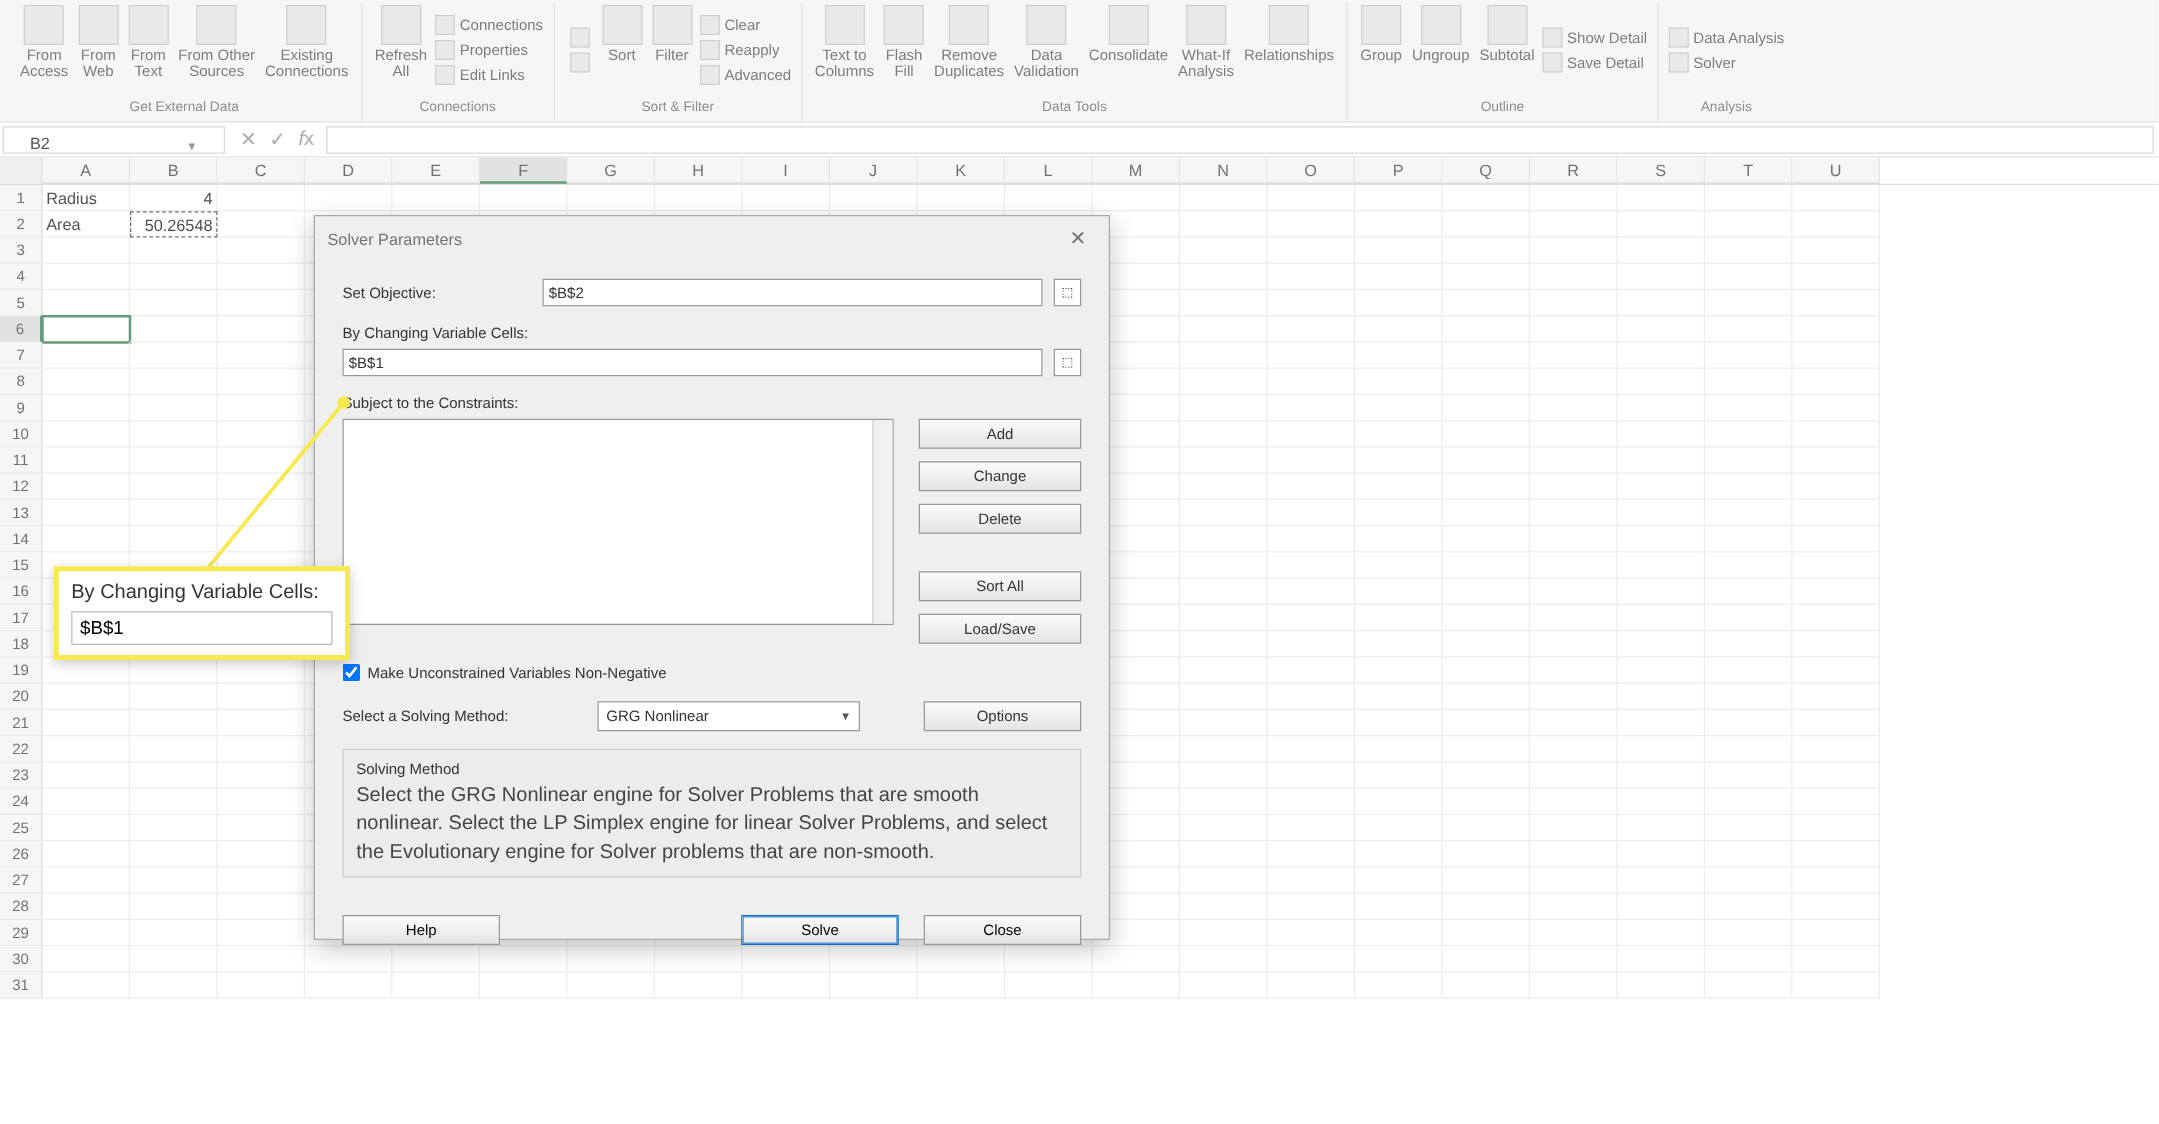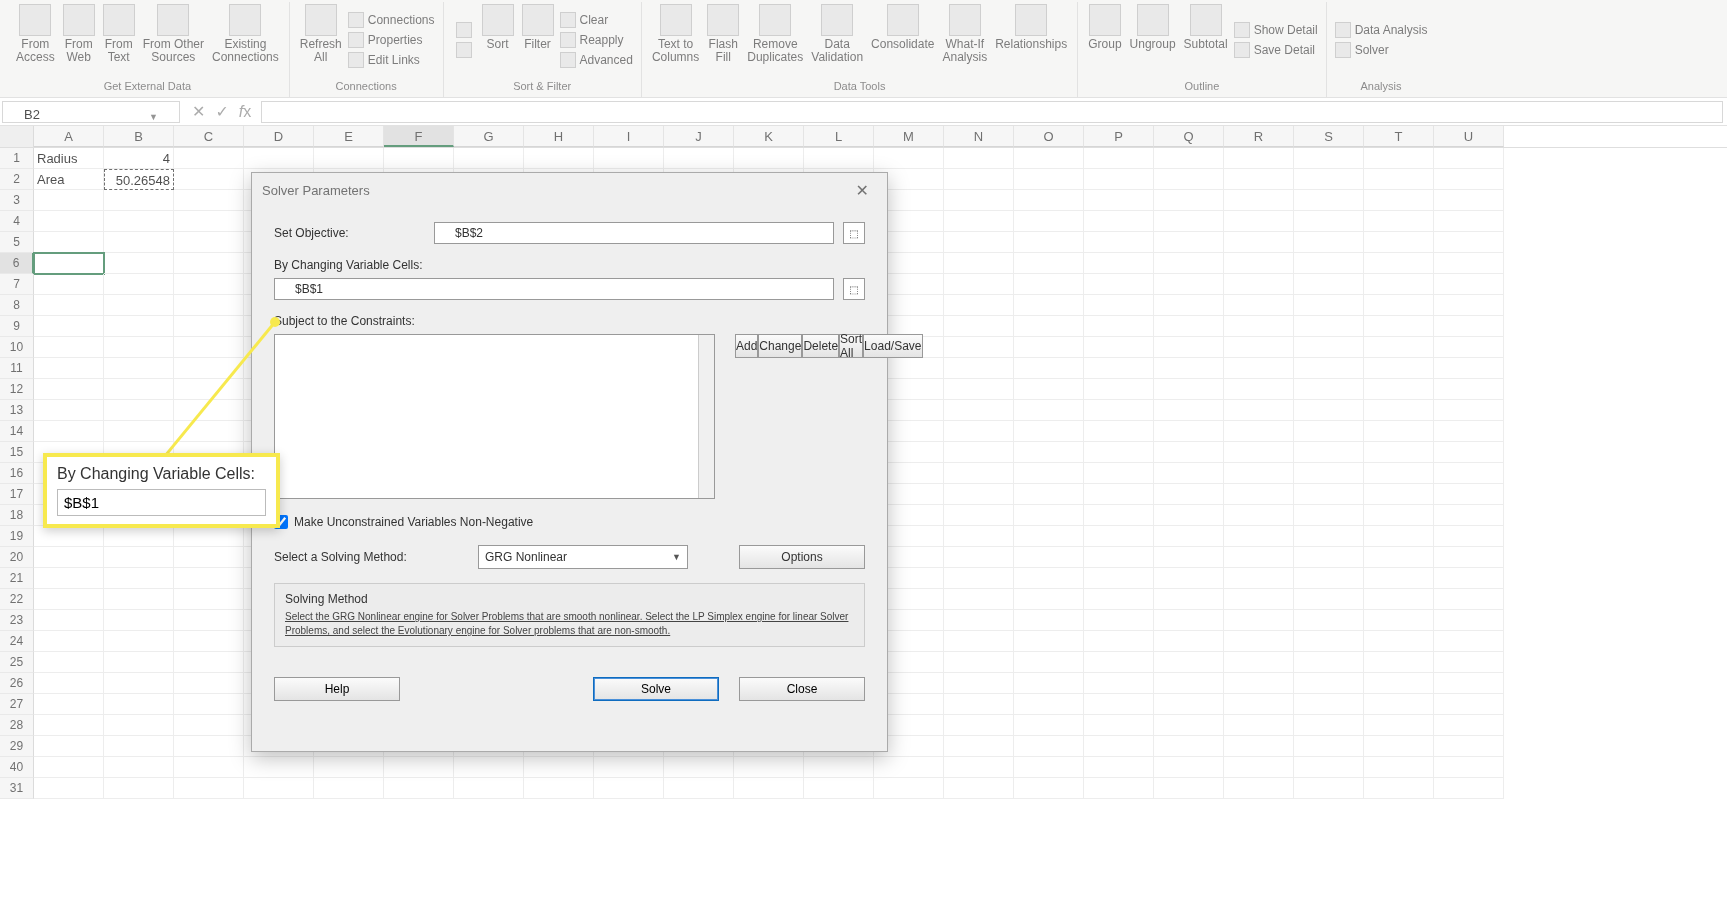--- a/index.html
+++ b/index.html
@@ -40,38 +40,38 @@
 .cell.active { outline: 2px solid #217346; outline-offset: -1px; }
 .cell.marq { border: 1px dashed #333; }
 
 
 .dialog { position: absolute; left: 251px; top: 172px; width: 637px; height: 580px; background: #efefef; border: 1px solid #aaa; box-shadow: 0 6px 20px rgba(0,0,0,0.25); z-index: 10; }
 .dlgtitle { display: flex; align-items: center; padding: 6px 10px; font-size: 13px; color: #737373; }
 .dlgtitle .close { margin-left: auto; font-size: 16px; padding: 2px 8px; }
 .dlgbody { padding: 14px 22px; font-size: 12px; color: #333; }
 .drow { display: flex; align-items: center; margin-bottom: 14px; gap: 10px; }
 .dlabel { width: 150px; }
-.dinput { flex: 1; height: 22px; border: 1px solid #999; background: #fff; padding: 0 20px; font-size: 12px; display: flex; align-items: center; }
+.dinput { flex: 1; height: 22px; border: 1px solid #999; background: #fff; padding: 0 4px; font-size: 12px; display: flex; align-items: center; }
 .rangebtn { width: 22px; height: 22px; border: 1px solid #999; background: #fff; margin-left: -1px; display: flex; align-items: center; justify-content: center; font-size: 10px; }
 .radios { display: flex; gap: 30px; align-items: center; }
 .radios label { display: flex; align-items: center; gap: 4px; }
 .valinput { width: 200px; height: 22px; border: 1px solid #999; background: #fff; padding: 0 4px; margin-left: 40px; }
 .constraints { display: flex; gap: 20px; margin-top: 6px; }
 .cbox { flex: 1; height: 165px; border: 1px solid #999; background: #fff; position: relative; }
 .sbar { position: absolute; right: 0; top: 0; bottom: 0; width: 16px; background: #f0f0f0; border-left: 1px solid #ccc; }
-.btncol { width: 130px; display: flex; flex-direction: row; }
+.btncol { width: 130px; display: flex; flex-direction: column; gap: 10px; }
 .dbtn { height: 24px; border: 1px solid #999; background: linear-gradient(#fbfbfb,#e4e4e4); font-size: 12px; display: flex; align-items: center; justify-content: center; }
 .chk { display: flex; align-items: center; gap: 6px; margin: 16px 0; }
 .chk input { width: 14px; height: 14px; }
 .selrow { display: flex; align-items: center; gap: 14px; margin-bottom: 14px; }
 .selbox { width: 210px; height: 24px; border: 1px solid #999; background: #fff; padding: 0 6px; display: flex; align-items: center; }
 .selbox .dd { margin-left: auto; font-size: 9px; color: #555; }
 .helpbox { border: 1px solid #ccc; padding: 8px 10px; background: #ececec; }
 .helpbox .ht { font-size: 12px; margin-bottom: 4px; }
-.helpbox .hb { font-size: 10px; color: #444; line-height: 1.4; text-decoration: underline; }
+.helpbox .hb { font-size: 16px; color: #444; line-height: 1.4; }
 .dlgfoot { display: flex; padding: 16px 22px; gap: 20px; justify-content: center; }
 .dlgfoot .dbtn { width: 126px; text-decoration: underline; text-decoration-color: transparent; }
 .dlgfoot .primary { border: 1px solid #0f6cbf; box-shadow: inset 0 0 0 1px #4a90d9; }
 
 
 .callout { position: absolute; left: 43px; top: 453px; width: 237px; background: #fff; border: 4px solid #f7e94e; box-shadow: 0 3px 10px rgba(0,0,0,0.2); z-index: 20; padding: 8px 10px; }
 .callout .cl { font-size: 16px; color: #333; margin-bottom: 6px; }
 .callout .cv { border: 1px solid #bbb; padding: 4px 6px; font-size: 15px; }
 .leader { position: absolute; left: 160px; top: 312px; width: 140px; height: 150px; z-index: 19; pointer-events: none; }
 .leader line { stroke: #f7e94e; stroke-width: 3; }
@@ -972,21 +972,21 @@
         <div class="cell"></div>
         <div class="cell"></div>
         <div class="cell"></div>
         <div class="cell"></div>
         <div class="cell"></div>
         <div class="cell"></div>
         <div class="cell"></div>
         <div class="cell"></div>
       </div>
       <div class="row">
-        <div class="rh">40</div>
+        <div class="rh">30</div>
         <div class="cell"></div>
         <div class="cell"></div>
         <div class="cell"></div>
         <div class="cell"></div>
         <div class="cell"></div>
         <div class="cell"></div>
         <div class="cell"></div>
         <div class="cell"></div>
         <div class="cell"></div>
         <div class="cell"></div>

